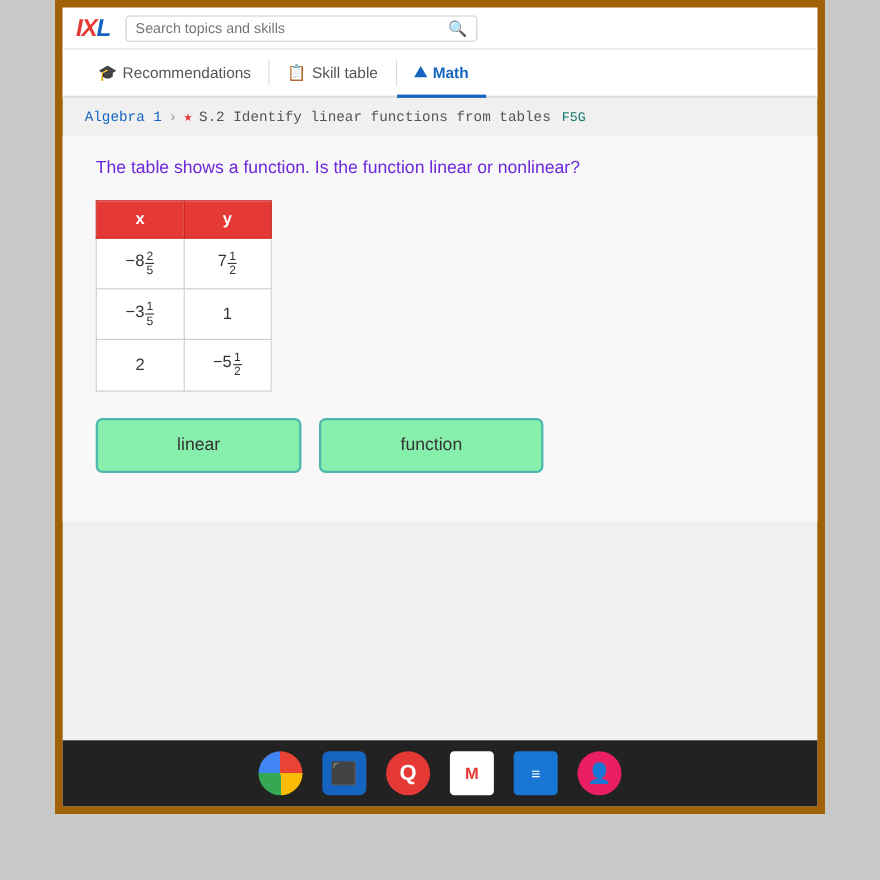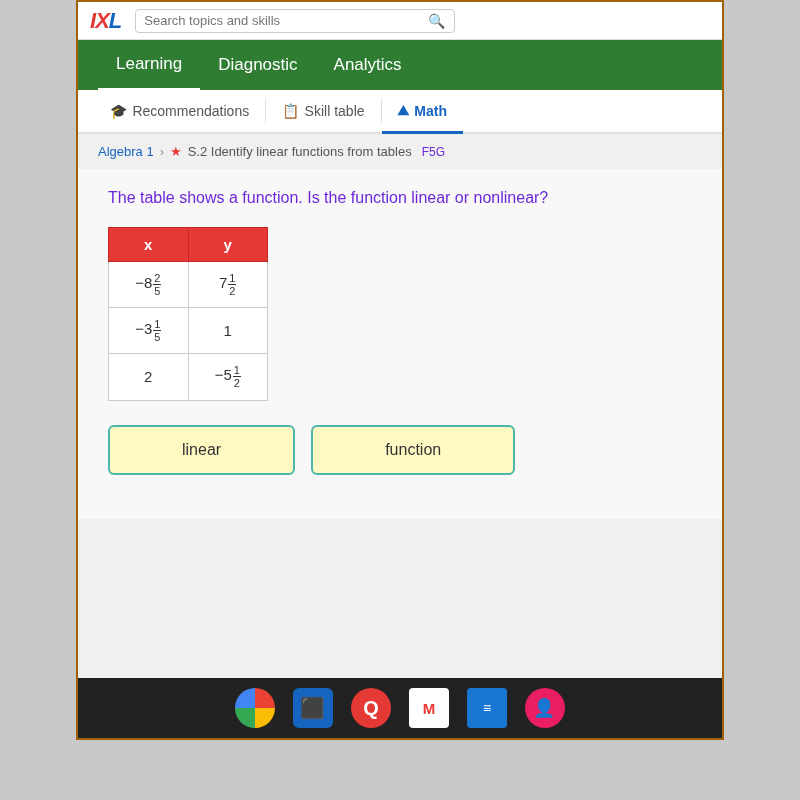--- a/index.html
+++ b/index.html
@@ -5,26 +5,26 @@
     * { box-sizing: border-box; margin: 0; padding: 0; }
     body {
       width: 800px;
       height: 800px;
       background: #c8c8c8;
       font-family: Arial, sans-serif;
       overflow: hidden;
     }
 
     .screen {
-      width: 648px;
+      width: 700px;
       margin: 0 auto;
       background: #f0f0f0;
       height: 740px;
       position: relative;
-      border: 2px solid #a16207;
+      border: 7px solid #a16207;
     }
 
     
     .top-bar {
       background: #fff;
       display: flex;
       align-items: center;
       padding: 6px 12px;
       border-bottom: 1px solid #ddd;
       height: 38px;
@@ -117,29 +117,30 @@
     }
 
     
     .breadcrumb {
       padding: 10px 20px;
       font-size: 13px;
       color: #555;
       display: flex;
       align-items: center;
       gap: 6px;
+      font-family: Liberation Mono, monospace;
     }
     .breadcrumb-link {
       color: #1565c0;
       cursor: pointer;
     }
     .breadcrumb-chevron { color: #999; }
     .breadcrumb-star { color: #e53935; }
     .breadcrumb-code {
-      color: #6d28d9;
+      color: #0f766e;
       font-size: 12px;
       margin-left: 4px;
     }
 
     
     .content {
       padding: 20px 30px;
       background: #f8f8f8;
     }
 
@@ -201,21 +202,21 @@
     }
 
     
     .answer-buttons {
       display: flex;
       gap: 16px;
       margin-bottom: 24px;
     }
     .answer-btn {
       border: 2px solid #4db6ac;
-      background: #fef9c3;
+      background: #86efac;
       border-radius: 6px;
       padding: 14px 72px;
       font-size: 16px;
       color: #333;
       cursor: pointer;
       min-width: 160px;
       text-align: right;
     }
 
     
@@ -267,25 +268,20 @@
   <div class="top-bar">
     <div class="logo">
       <span style="color:#e53935">I</span><span style="color:#e53935">X</span><span style="color:#1565c0">L</span>
     </div>
     <div class="search-bar">
       <input type="text" placeholder="Search topics and skills" style="">
       <span class="search-icon-span">🔍</span>
     </div>
   </div>
 
-  <div class="nav-bar">
-    <a class="nav-item active">Learning</a>
-    <a class="nav-item">Diagnostic</a>
-    <a class="nav-item">Analytics</a>
-  </div>
 
   <div class="sub-nav">
     <div class="sub-nav-item">
       <span>🎓</span>
       <span>Recommendations</span>
     </div>
     <div class="sub-nav-separator"></div>
     <div class="sub-nav-item">
       <span>📋</span>
       <span>Skill table</span>

